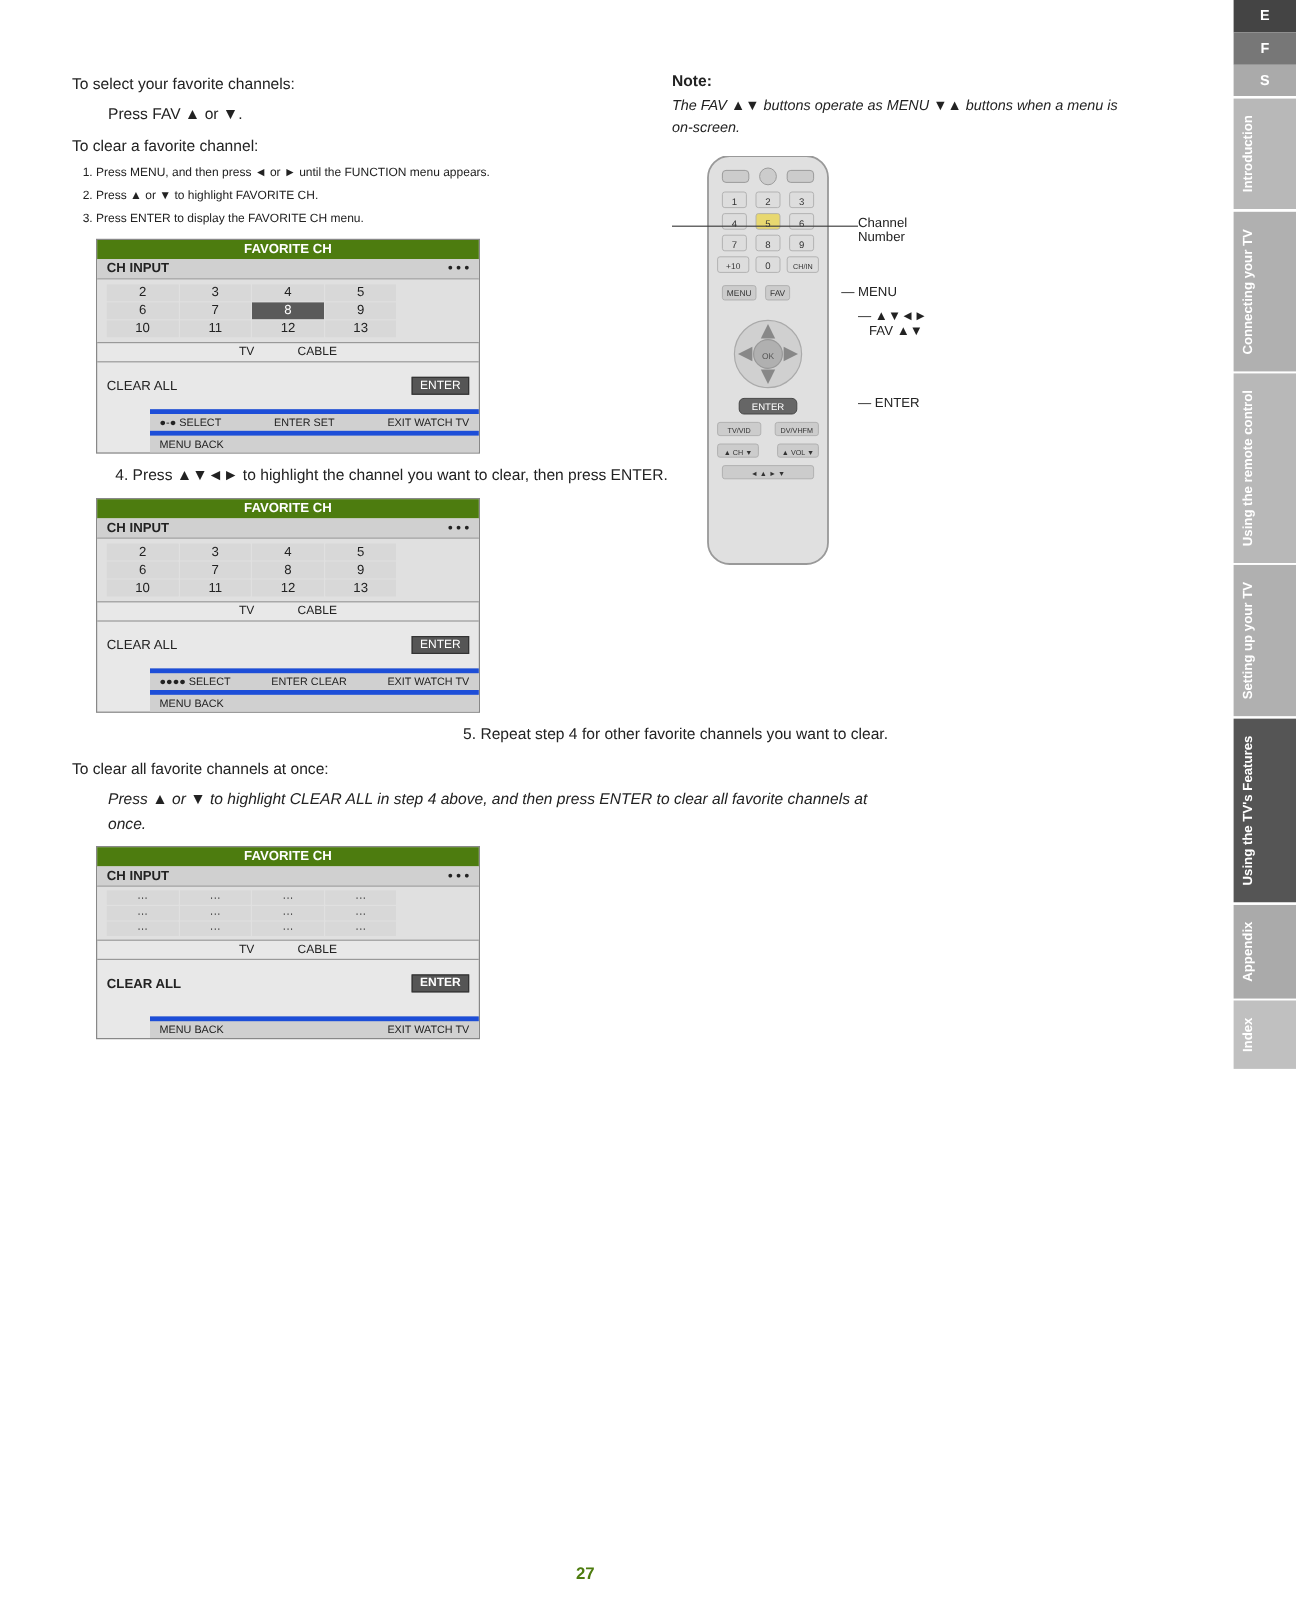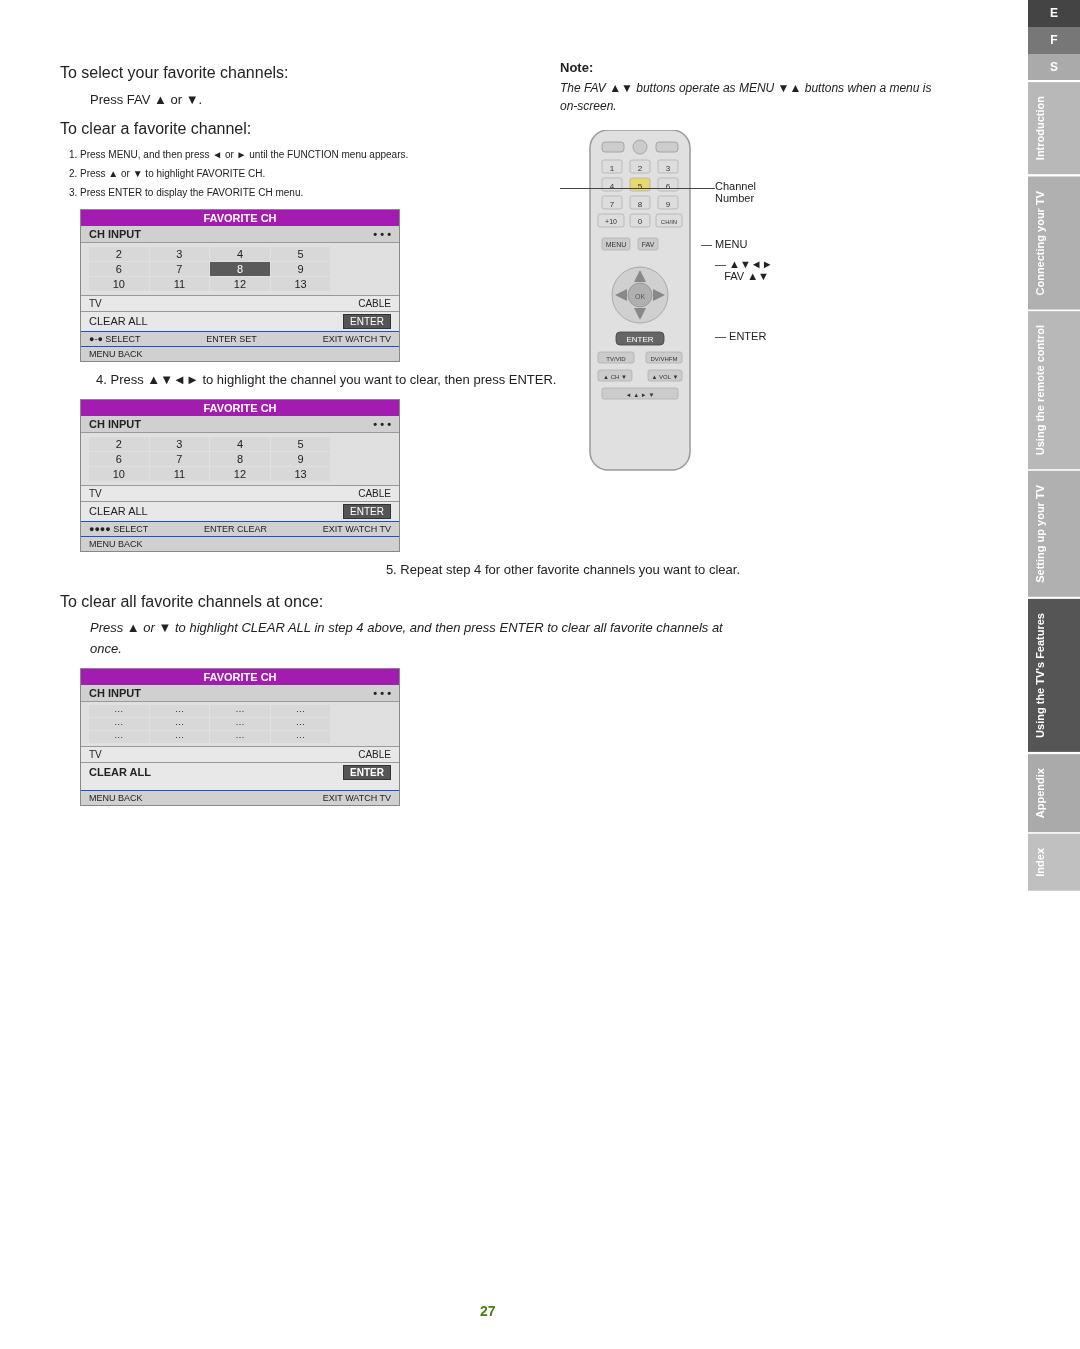--- a/index.html
+++ b/index.html
@@ -43,21 +43,21 @@
       margin-bottom: 2px;
       text-align: center;
       flex-shrink: 0;
     }
 
     .sidebar-tab.active {
       background: #5a5a5a;
     }
 
     .intro-text {
-      font-size: 16px;
+      font-size: 13px;
       line-height: 1.6;
       margin-bottom: 4px;
     }
 
     .indent-line {
       margin-left: 30px;
       font-size: 13px;
       line-height: 1.6;
     }
 
@@ -74,21 +74,21 @@
 
     .favorite-ch-table {
       border: 1px solid #888;
       margin: 8px 0 8px 20px;
       width: 320px;
       font-size: 11px;
       background: #e8e8e8;
     }
 
     .fav-title-row {
-      background: #a21caf;
+      background: #4d7c0f;
       color: #fff;
       text-align: center;
       font-weight: bold;
       padding: 2px 0;
       font-size: 11px;
     }
 
     .fav-header-row {
       display: flex;
       justify-content: space-between;
@@ -114,50 +114,51 @@
       background: #d8d8d8;
     }
 
     .fav-cell.highlight {
       background: #5a5a5a;
       color: #fff;
     }
 
     .fav-tv-cable {
       display: flex;
-      justify-content: space-between;
+      justify-content: center;
       padding: 2px 8px;
       font-size: 10px;
       gap: 36px;
       border-top: 1px solid #999;
     }
 
     .fav-clear-row {
       display: flex;
       justify-content: space-between;
       align-items: center;
-      padding: 2px 8px;
+      padding: 12px 8px;
       border-top: 1px solid #999;
     }
 
     .enter-btn {
       background: #555;
       color: #fff;
       font-size: 10px;
       padding: 1px 6px;
       border: 1px solid #333;
     }
 
     .fav-footer {
       display: flex;
       justify-content: space-between;
       padding: 2px 8px;
-      border-top: 1px solid #1d4ed8;
+      border-top: 4px solid #1d4ed8;
       font-size: 9px;
       background: #d0d0d0;
+      margin-left: 44px;
     }
 
     .step-text {
       font-size: 13px;
       line-height: 1.6;
       margin-bottom: 4px;
     }
 
     .note-section {
       position: absolute;

